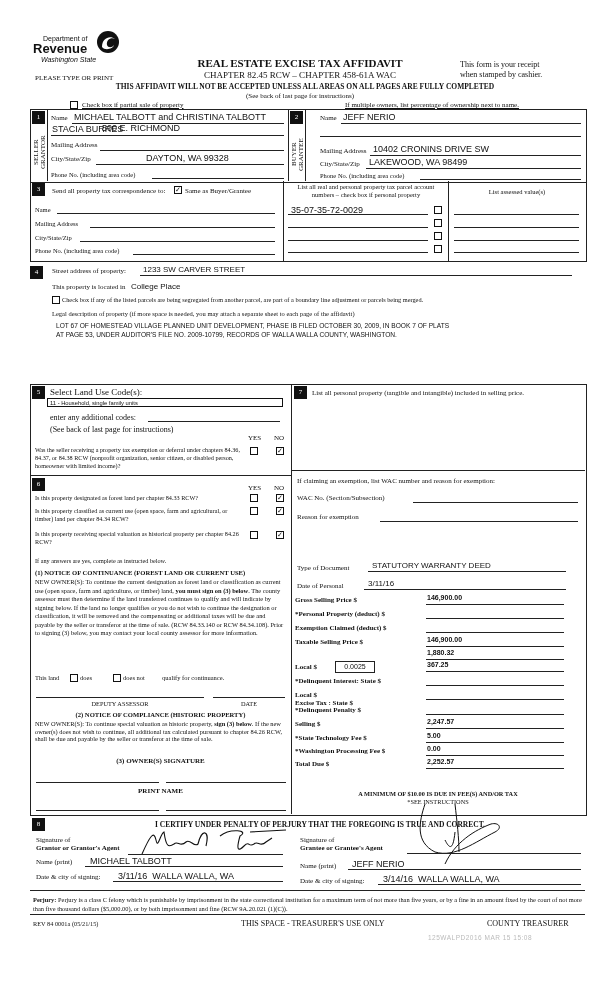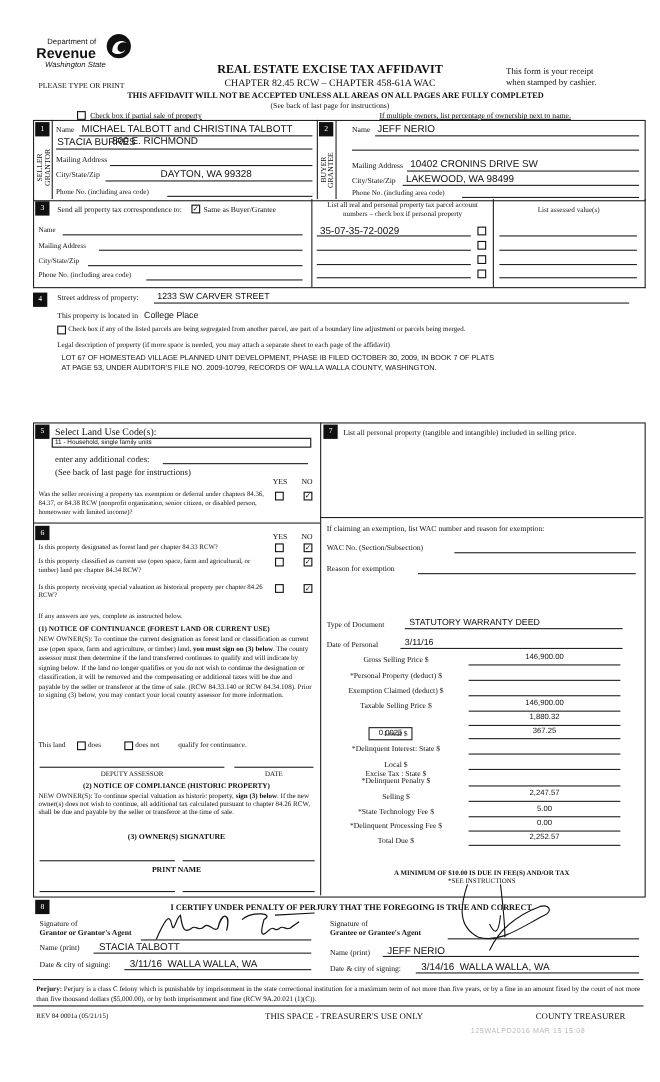--- a/index.html
+++ b/index.html
@@ -12,21 +12,21 @@
   .f8{font-size:8px;}
   .f9{font-size:9px;}
   .b{font-weight:bold;}
   .fill{font-family:"Liberation Sans",sans-serif;font-size:9px;}
   .uline{position:absolute;border-bottom:1px solid #222;height:0;}
   .box{position:absolute;width:8px;height:8px;border:1px solid #111;background:#fff;box-sizing:border-box;}
   .cbox{position:absolute;width:8px;height:8px;border:1px solid #111;box-sizing:border-box;font-size:7px;line-height:6px;text-align:center;font-family:"DejaVu Sans",sans-serif;}
   .num{position:absolute;width:13px;height:13px;background:#111;color:#fff;font-size:7px;text-align:center;line-height:13px;font-family:"Liberation Serif",serif;}
   .hline{position:absolute;height:0;border-top:1px solid #222;}
   .vline{position:absolute;width:0;border-left:1px solid #222;}
-  .right{text-align:center;}
+  .right{text-align:left;font-weight:bold;}
   .center{text-align:center;}
   .vert{position:absolute;writing-mode:vertical-rl;transform:rotate(180deg);font-size:7px;line-height:7px;text-align:center;}
 </style>
 </head>
 <body>
 
 <div class="abs" style="left:33px;top:30px;width:90px;height:34px;">
   <div class="abs sans" style="left:10px;top:5px;font-size:7px;">Department of</div>
   <div class="abs sans b" style="left:0px;top:11px;font-size:13px;">Revenue</div>
   <div class="abs sans" style="left:8px;top:26px;font-size:7px;font-style:italic;">Washington State</div>
@@ -255,21 +255,21 @@
   <div class="uline" style="left:131px;top:120px;width:138px;"></div>
 
   <div class="abs serif f7 right" style="left:0;width:130px;top:126px;">Selling $</div>
   <div class="abs sans f7 right" style="left:132px;width:136px;top:124px;">2,247.57</div>
   <div class="uline" style="left:131px;top:134px;width:138px;"></div>
 
   <div class="abs serif f7 right" style="left:0;width:130px;top:140px;">*State Technology Fee $</div>
   <div class="abs sans f7 right" style="left:132px;width:136px;top:138px;">5.00</div>
   <div class="uline" style="left:131px;top:148px;width:138px;"></div>
 
-  <div class="abs serif f7 right" style="left:0;width:130px;top:153px;">*Delinquent Processing Fee $</div>
+  <div class="abs serif f7 right" style="left:0;width:130px;top:153px;">*Washington Processing Fee $</div>
   <div class="abs sans f7 right" style="left:132px;width:136px;top:151px;">0.00</div>
   <div class="uline" style="left:131px;top:161px;width:138px;"></div>
 
   <div class="abs serif f7 right" style="left:0;width:130px;top:166px;">Total Due $</div>
   <div class="abs sans f7 right" style="left:132px;width:136px;top:164px;">2,252.57</div>
   <div class="uline" style="left:131px;top:174px;width:138px;"></div>
 </div>
 
 <div class="abs serif b center" style="left:293px;width:290px;top:790px;font-size:6.3px;">A MINIMUM OF $10.00 IS DUE IN FEE(S) AND/OR TAX</div>
 <div class="abs serif center" style="left:293px;width:290px;top:798px;font-size:6.3px;">*SEE INSTRUCTIONS</div>
@@ -277,21 +277,21 @@
 <div class="num" style="left:32px;top:818px;">8</div>
 <div class="abs serif b center" style="left:60px;width:520px;top:820px;font-size:7.5px;">I CERTIFY UNDER PENALTY OF PERJURY THAT THE FOREGOING IS TRUE AND CORRECT.</div>
 
 <div class="abs serif f7" style="left:36px;top:836px;">Signature of</div>
 <div class="abs serif f7 b" style="left:36px;top:844px;">Grantor or Grantor's Agent</div>
 <svg class="abs" style="left:140px;top:826px;" width="150" height="32" viewBox="0 0 150 32">
   <path d="M2 28 C10 10,14 4,16 14 C18 24,20 8,24 6 C26 20,28 22,34 18 C38 14,40 22,46 16 C50 12,54 22,58 18 C62 2,70 4,66 20 M80 10 C90 2,110 4,100 10 C96 24,98 26,104 20 C110 14,108 22,114 18 C118 14,120 22,126 16 L132 12 M110 6 L146 4" fill="none" stroke="#111" stroke-width="1.1"></path>
 </svg>
 <div class="uline" style="left:128px;top:854px;width:155px;"></div>
 <div class="abs serif f7" style="left:36px;top:858px;">Name (print)</div>
-<div class="abs fill" style="left:90px;top:856px;">STACIA TALBOTT</div>
+<div class="abs fill" style="left:90px;top:856px;">MICHAEL TALBOTT</div>
 <div class="uline" style="left:85px;top:866px;width:198px;"></div>
 <div class="abs serif f7" style="left:36px;top:873px;">Date &amp; city of signing:</div>
 <div class="abs fill" style="left:118px;top:871px;white-space:pre;">3/11/16  WALLA WALLA, WA</div>
 <div class="uline" style="left:113px;top:881px;width:170px;"></div>
 
 <div class="abs serif f7" style="left:300px;top:836px;">Signature of</div>
 <div class="abs serif f7 b" style="left:300px;top:844px;">Grantee or Grantee's Agent</div>
 <svg class="abs" style="left:395px;top:802px;" width="130" height="70" viewBox="0 0 130 70">
   <path d="M30 2 C24 20,20 40,40 50 C60 56,80 40,100 30 C108 26,104 20,96 22 C80 28,60 40,50 62 M50 38 C54 46,58 50,60 30 M60 2 C62 20,64 36,64 50" fill="none" stroke="#111" stroke-width="1"></path>
 </svg>

